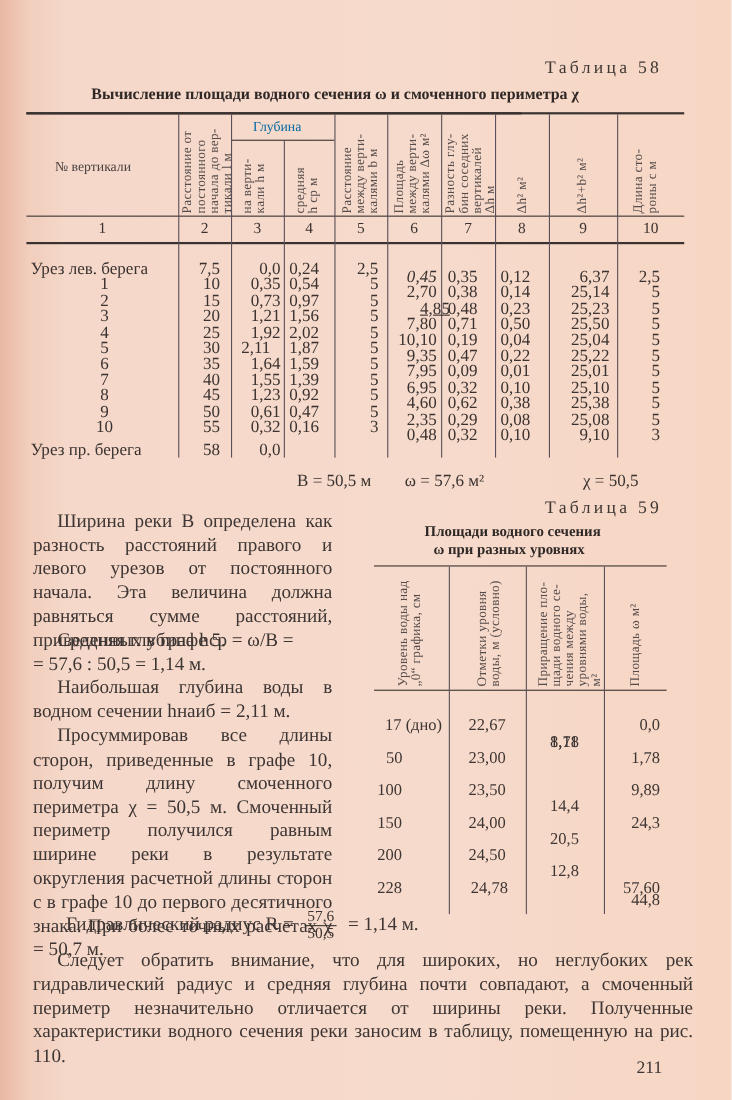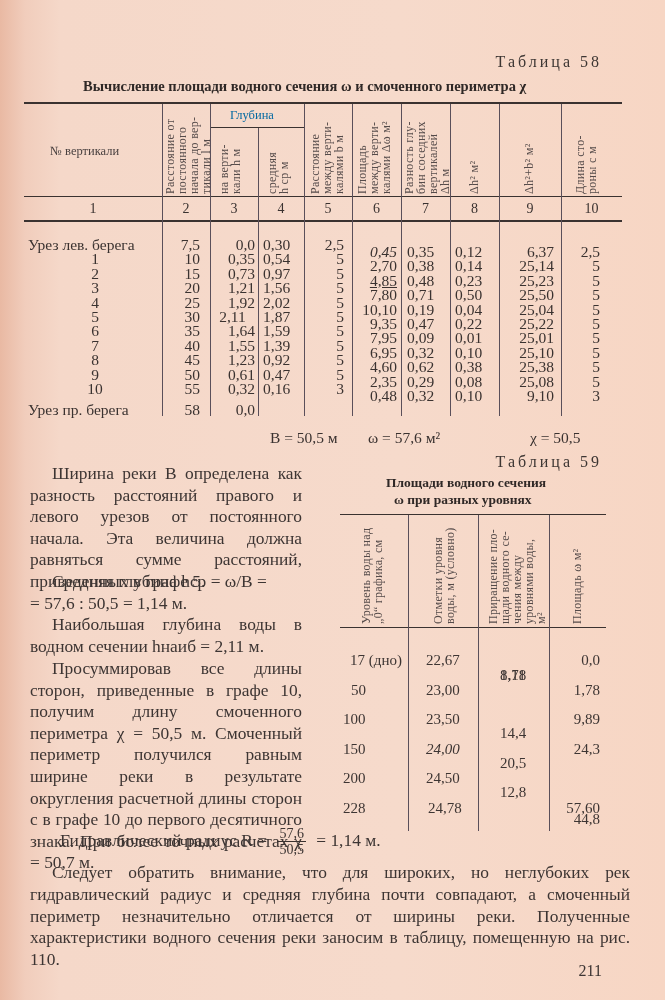--- a/index.html
+++ b/index.html
@@ -132,21 +132,21 @@
     <div class="cell right" style="left:210px; width:45px; top:310px;text-align:center;">2,11</div>
     <div class="cell right" style="left:210px; width:45px; top:324.4px;">1,64</div>
     <div class="cell right" style="left:210px; width:45px; top:338.8px;">1,55</div>
     <div class="cell right" style="left:210px; width:45px; top:353.2px;">1,23</div>
     <div class="cell right" style="left:210px; width:45px; top:367.6px;">0,61</div>
     <div class="cell right" style="left:210px; width:45px; top:382px;">0,32</div>
     <div class="cell right" style="left:210px; width:45px; top:403px;">0,0</div>
   </div>
 
   <div>
-    <div class="cell" style="left:263px; top:238px;">0,30</div>
+    <div class="cell" style="left:263px; top:238px;">0,24</div>
     <div class="cell" style="left:263px; top:252.4px;">0,54</div>
     <div class="cell" style="left:263px; top:266.8px;">0,97</div>
     <div class="cell" style="left:263px; top:281.2px;">1,56</div>
     <div class="cell" style="left:263px; top:295.6px;">2,02</div>
     <div class="cell" style="left:263px; top:310px;">1,87</div>
     <div class="cell" style="left:263px; top:324.4px;">1,59</div>
     <div class="cell" style="left:263px; top:338.8px;">1,39</div>
     <div class="cell" style="left:263px; top:353.2px;">0,92</div>
     <div class="cell" style="left:263px; top:367.6px;">0,47</div>
     <div class="cell" style="left:263px; top:382px;">0,16</div>
@@ -162,21 +162,21 @@
     <div class="cell right" style="left:304px; width:40px; top:324.4px;">5</div>
     <div class="cell right" style="left:304px; width:40px; top:338.8px;">5</div>
     <div class="cell right" style="left:304px; width:40px; top:353.2px;">5</div>
     <div class="cell right" style="left:304px; width:40px; top:367.6px;">5</div>
     <div class="cell right" style="left:304px; width:40px; top:382px;">3</div>
   </div>
 
   <div>
     <div class="cell right" style="left:352px; width:45px; top:245px;font-style:italic;">0,45</div>
     <div class="cell right" style="left:352px; width:45px; top:259.4px;">2,70</div>
-    <div class="cell right" style="left:352px; width:45px; top:273.8px;text-decoration:underline;">4,85</div>
+    <div class="cell right" style="left:364px; width:45px; top:273.8px;text-decoration:underline;">4,85</div>
     <div class="cell right" style="left:352px; width:45px; top:288.2px;">7,80</div>
     <div class="cell right" style="left:352px; width:45px; top:302.6px;">10,10</div>
     <div class="cell right" style="left:352px; width:45px; top:317px;">9,35</div>
     <div class="cell right" style="left:352px; width:45px; top:331.4px;">7,95</div>
     <div class="cell right" style="left:352px; width:45px; top:345.8px;">6,95</div>
     <div class="cell right" style="left:352px; width:45px; top:360.2px;">4,60</div>
     <div class="cell right" style="left:352px; width:45px; top:374.6px;">2,35</div>
     <div class="cell right" style="left:352px; width:45px; top:389px;">0,48</div>
   </div>
 
@@ -296,21 +296,21 @@
     <div class="t59cell" style="left:343px; top:711px;">100</div>
     <div class="t59cell" style="left:343px; top:741px;">150</div>
     <div class="t59cell" style="left:343px; top:770px;">200</div>
     <div class="t59cell" style="left:343px; top:800px;">228</div>
   </div>
 
   <div>
     <div class="t59cell" style="left:426px; top:652px;">22,67</div>
     <div class="t59cell" style="left:426px; top:682px;">23,00</div>
     <div class="t59cell" style="left:426px; top:711px;">23,50</div>
-    <div class="t59cell" style="left:426px; top:741px;font-style:italic;">24,00</div>
+    <div class="t59cell" style="left:426px; top:741px;">24,00</div>
     <div class="t59cell" style="left:426px; top:770px;">24,50</div>
     <div class="t59cell" style="left:428px; top:800px;">24,78</div>
   </div>
 
   <div>
     <div class="t59cell" style="left:500px; top:667px;">1,78</div>
     <div class="t59cell" style="left:500px; top:667px;">8,11</div>
     <div class="t59cell" style="left:500px; top:725px;">14,4</div>
     <div class="t59cell" style="left:500px; top:755px;">20,5</div>
     <div class="t59cell" style="left:500px; top:784px;">12,8</div>

